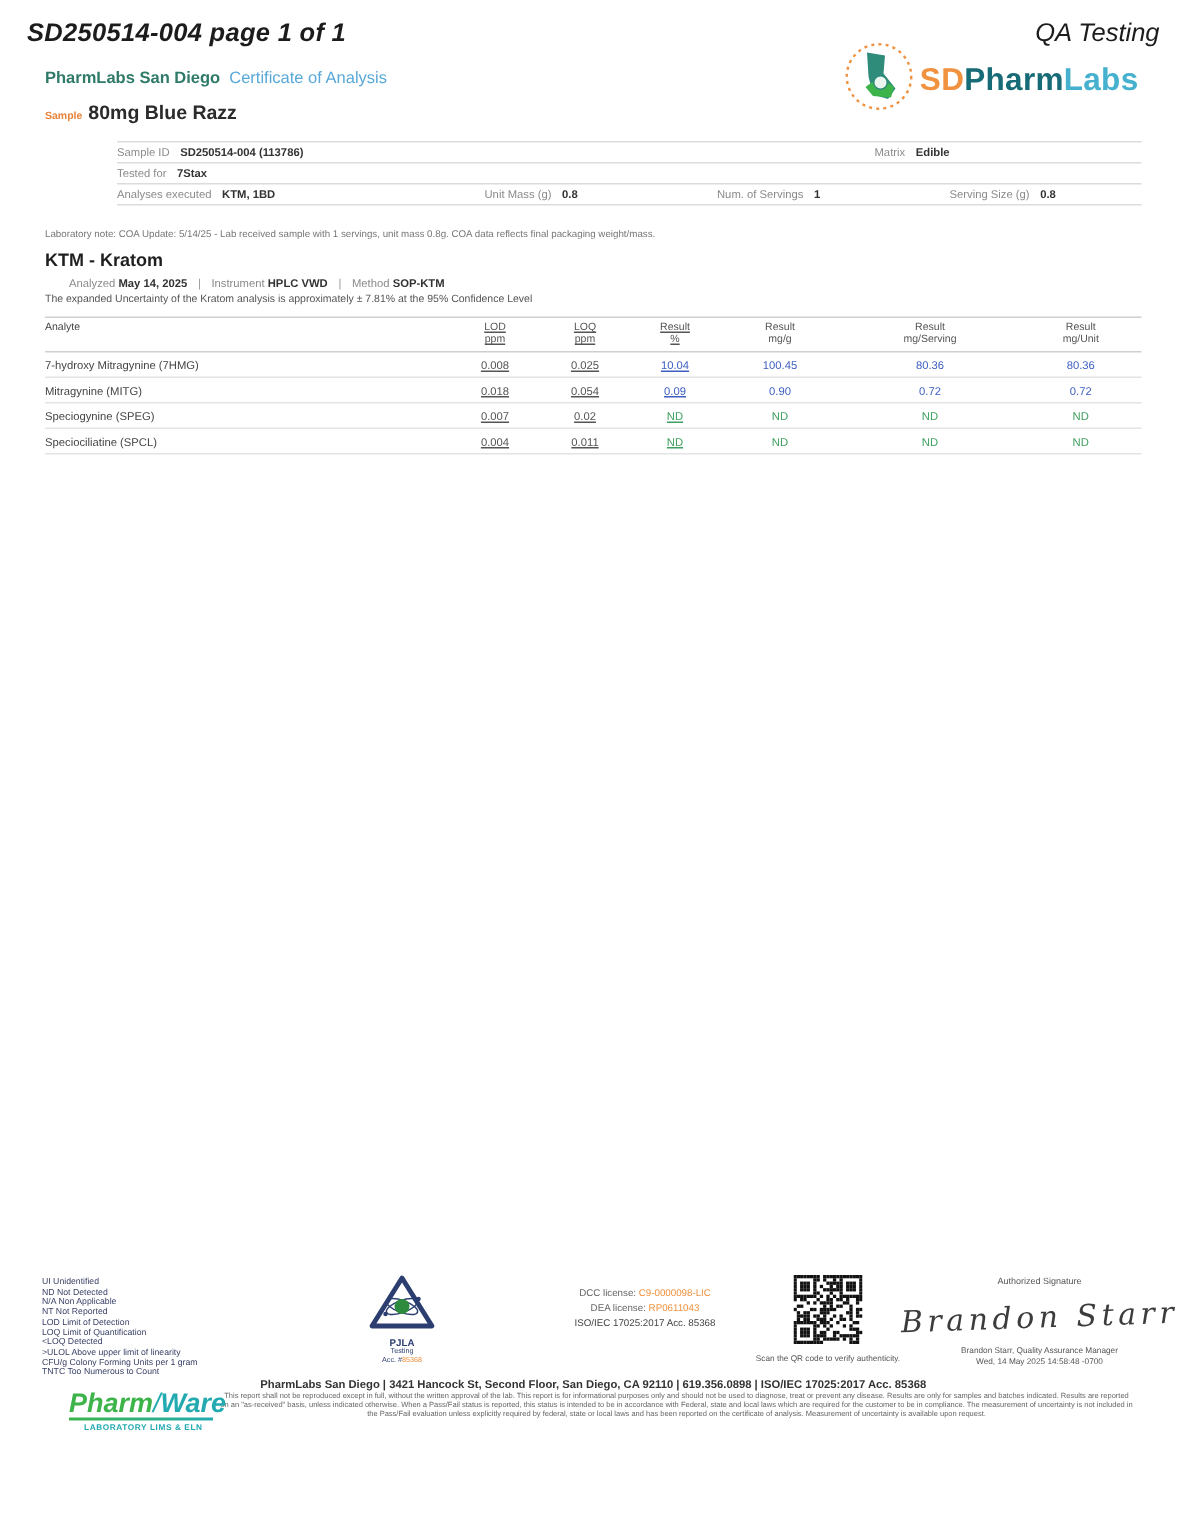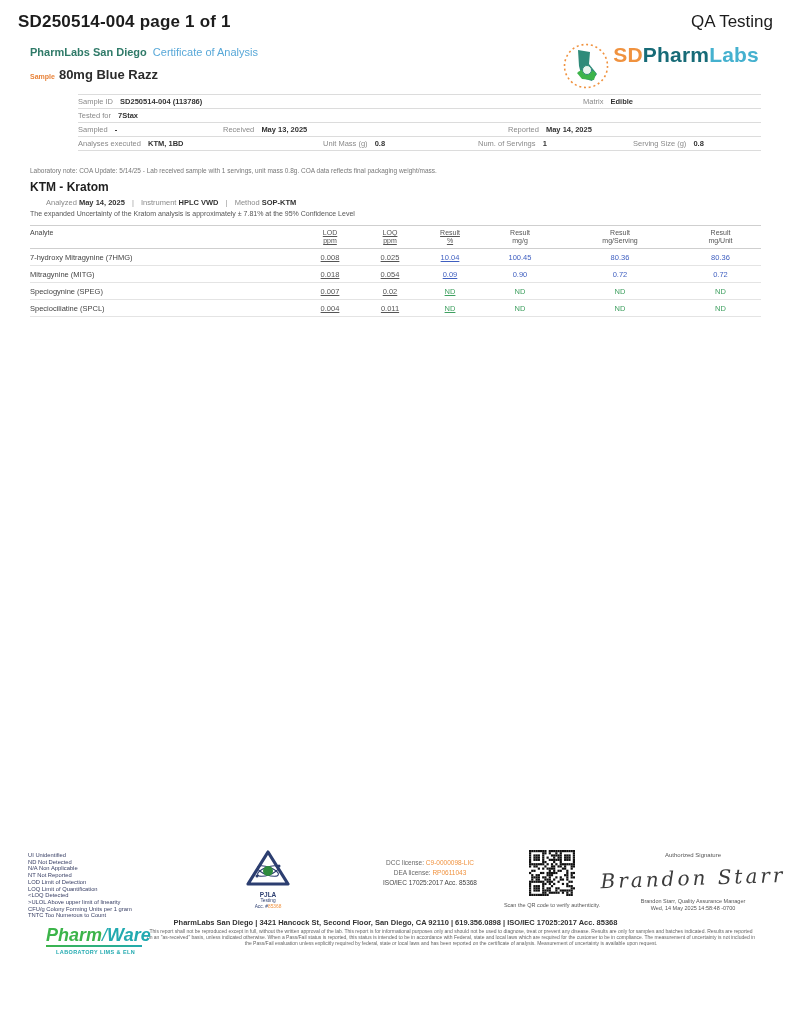--- a/index.html
+++ b/index.html
@@ -1,31 +1,31 @@
 <!DOCTYPE html>
 <html><head>
 <meta charset="utf-8">
 <style>
   html,body{margin:0;padding:0;background:#fff;}
   .page{position:relative;width:791px;height:1024px;background:#fff;overflow:hidden;
         font-family:"Liberation Sans",sans-serif;color:#333;}
   
   .header-row{display:flex;justify-content:space-between;align-items:flex-start;
-              padding:12px 18px 0 18px;}
+              padding:12px 18px 0 18px;font-style:italic;}
   .doc-id{font-size:17px;font-weight:700;color:#1c1c1c;letter-spacing:.2px;}
   .qa-label{font-size:17px;font-weight:400;color:#1c1c1c;}
   .subheader{margin:14px 0 0 30px;}
   .lab-line{font-size:11px;margin-bottom:9px;}
   .lab-name{color:#2f7a68;font-weight:700;}
   .coa-label{color:#58a8d8;font-weight:400;margin-left:3px;}
   .sample-line{display:flex;align-items:baseline;}
   .sample-label{color:#e8833a;font-size:7px;font-weight:700;margin-right:4px;}
   .sample-name{color:#2b2b2b;font-size:13px;font-weight:700;}
   
-  .sd-logo{position:absolute;top:43px;right:32px;display:flex;}
+  .sd-logo{position:absolute;top:28px;right:32px;display:flex;align-items:center;}
   .sd-logo-text{font-size:21px;font-weight:700;margin-left:4px;letter-spacing:.2px;}
   .lg-sd{color:#f0923f;}
   .lg-pharm{color:#176b77;}
   .lg-labs{color:#45b1cf;}
   
   .info-table{margin:12px 30px 0 30px;}
   .info-row{position:relative;border-top:1px solid #dcdcdc;height:13px;
             font-size:7.5px;line-height:13px;white-space:nowrap;margin-left:48px;}
   .info-row:last-child{border-bottom:1px solid #dcdcdc;}
   .lbl{color:#8a8a8a;}
@@ -127,32 +127,20 @@
       <span class="lbl">Sample ID</span>
       <span class="val">SD250514-004 (113786)</span>
       <span class="pos" style="left:505px;">
         <span class="lbl">Matrix</span>
         <span class="val">Edible</span>
       </span>
     </div>
     <div class="info-row">
       <span class="lbl">Tested for</span>
       <span class="val">7Stax</span>
-    </div>
-    <div class="info-row">
-      <span class="lbl">Sampled</span>
-      <span class="val">-</span>
-      <span class="pos" style="left:145px;">
-        <span class="lbl">Received</span>
-        <span class="val">May 13, 2025</span>
-      </span>
-      <span class="pos" style="left:430px;">
-        <span class="lbl">Reported</span>
-        <span class="val">May 14, 2025</span>
-      </span>
     </div>
     <div class="info-row">
       <span class="lbl">Analyses executed</span>
       <span class="val">KTM, 1BD</span>
       <span class="pos" style="left:245px;">
         <span class="lbl">Unit Mass (g)</span>
         <span class="val">0.8</span>
       </span>
       <span class="pos" style="left:400px;">
         <span class="lbl">Num. of Servings</span>

